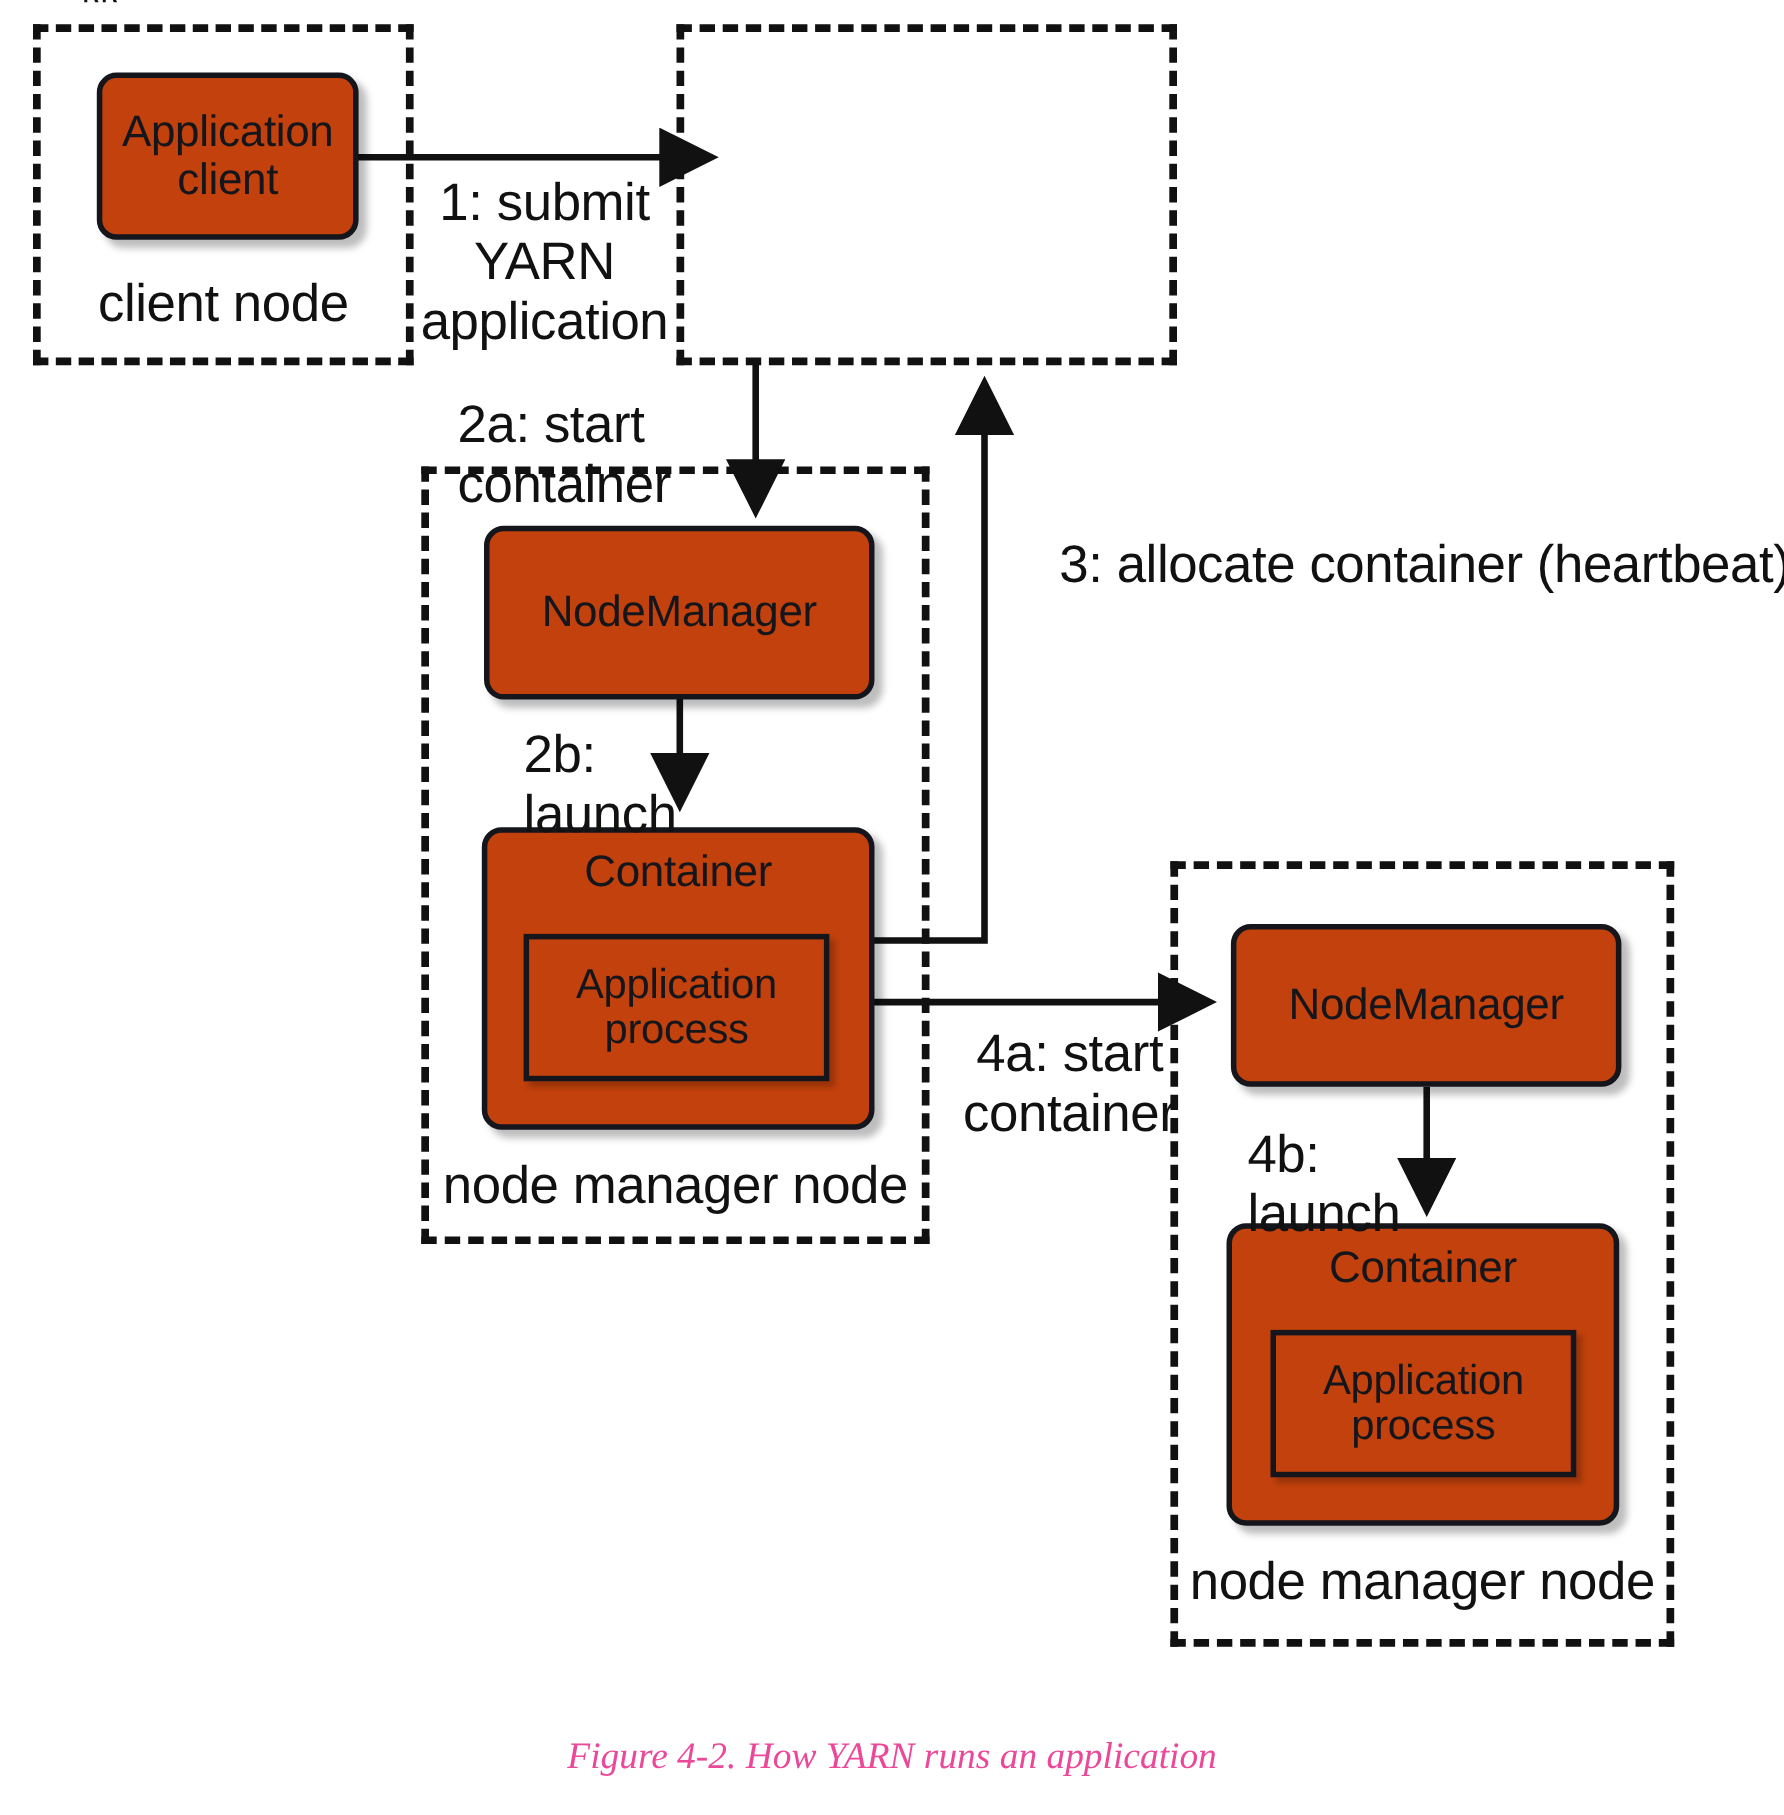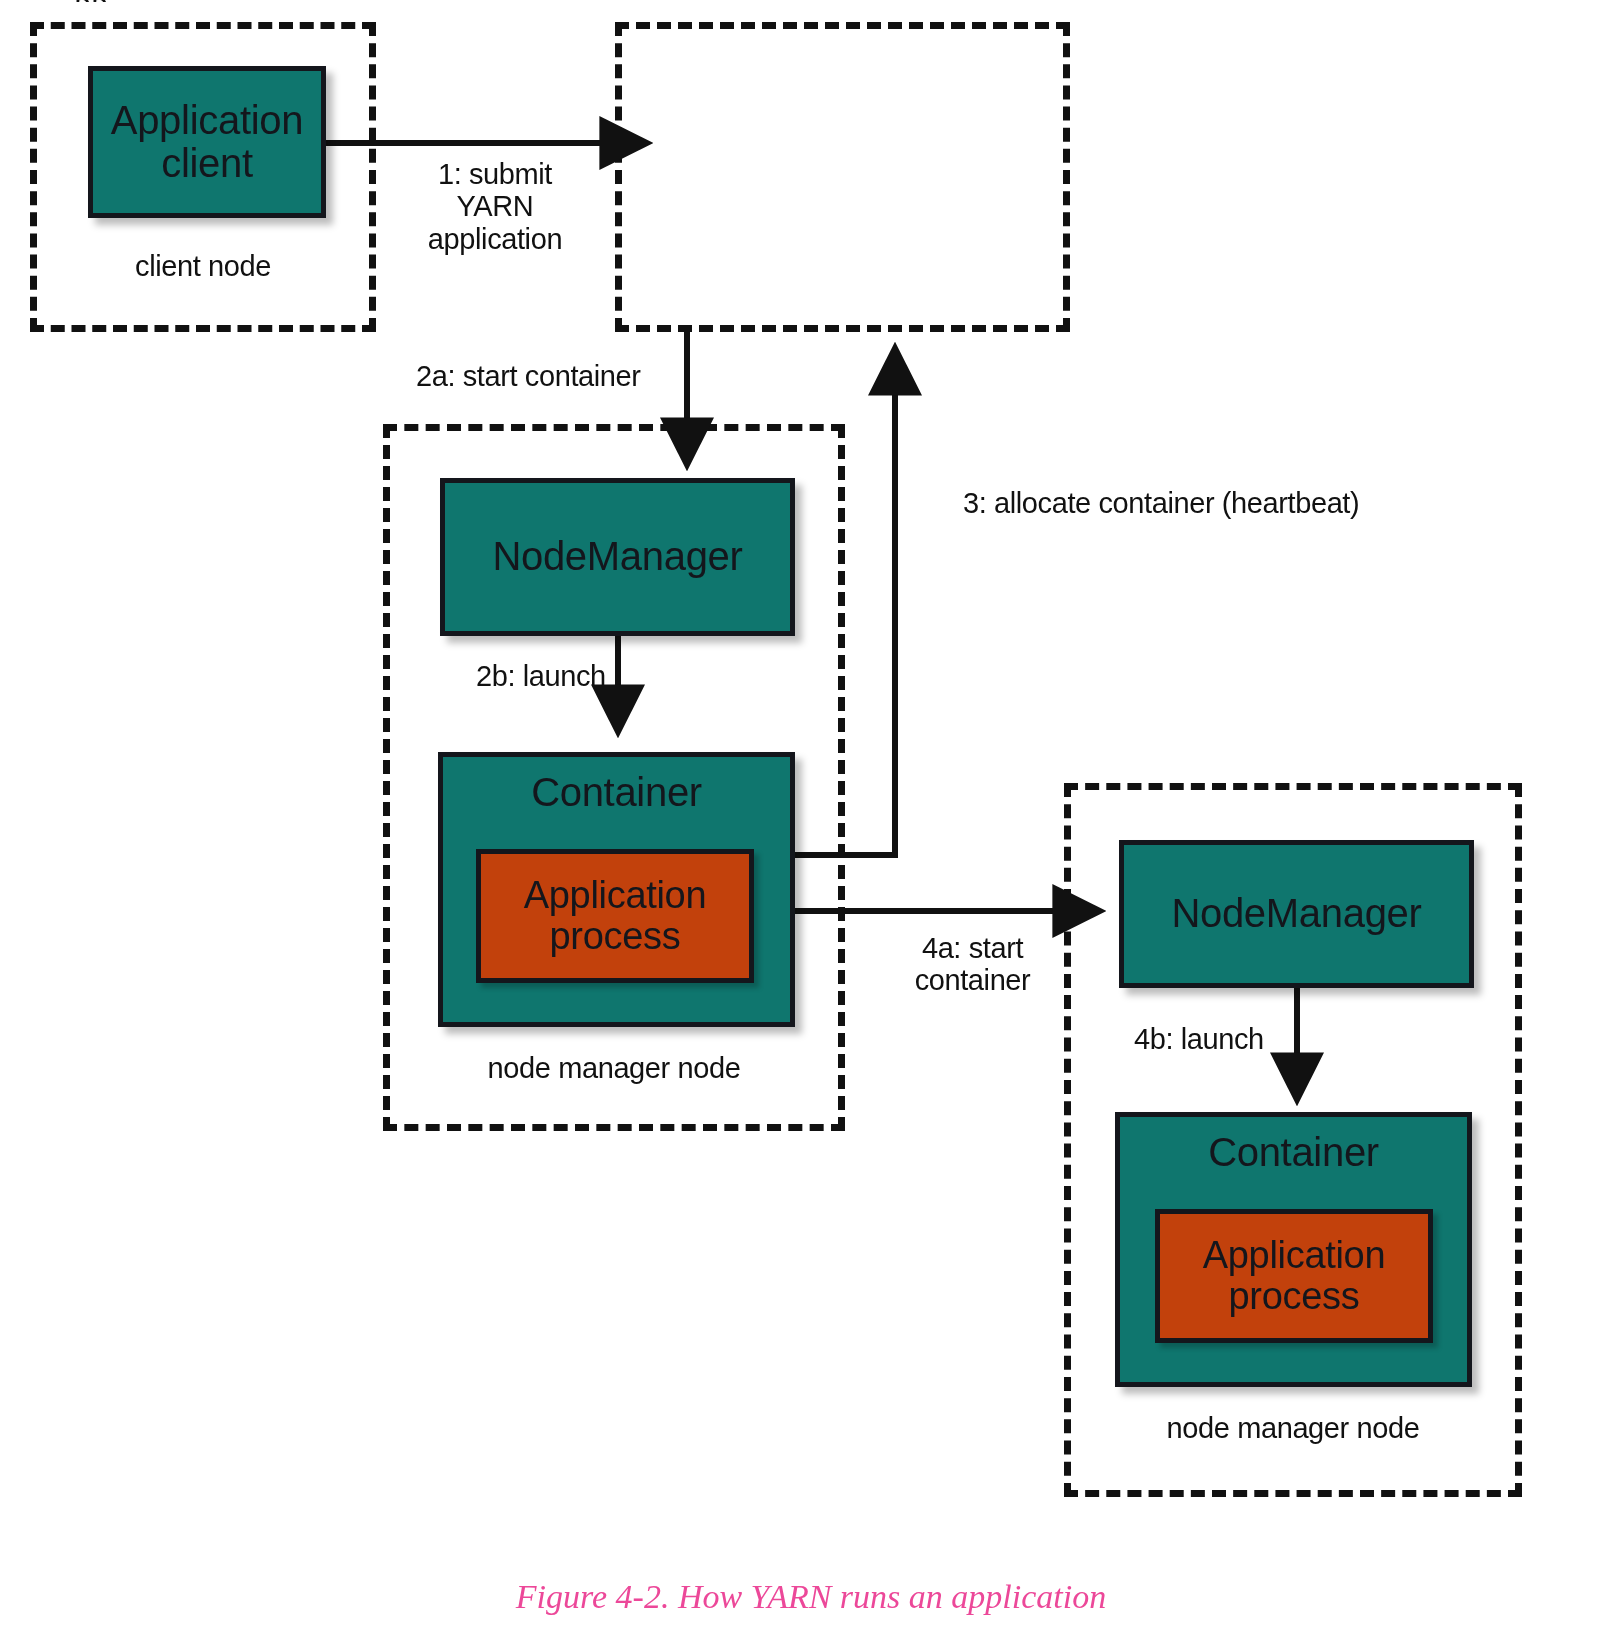--- a/index.html
+++ b/index.html
@@ -36,40 +36,40 @@
     box-shadow: 7px 7px 7px rgba(0,0,0,0.26);
     display: flex;
     align-items: center;
     justify-content: center;
     text-align: center;
     font-size: 40px;
     line-height: 1.08;
     color: #14161c;
     letter-spacing: -0.3px;
   }
-  .comp.blue { background: #0f766e; }
+  .comp.blue { background: #c2410c; border-radius: 18px; }
   .comp.orange {
     background: #c2410c;
     box-shadow: 5px 5px 5px rgba(0,0,0,0.22);
   }
   .comp.titled {
     display: block;
     padding-top: 14px;
   }
   .comp-title {
     text-align: center;
     font-size: 40px;
     color: #14161c;
     line-height: 1.05;
   }
 
   
   .lbl {
     position: absolute;
-    font-size: 29px;
+    font-size: 48px;
     line-height: 1.12;
     color: #111111;
     letter-spacing: -0.4px;
     white-space: pre-line;
     text-align: center;
   }
   .lbl.left { text-align: left; margin-left: 48px; }
 
   
   #wires {

